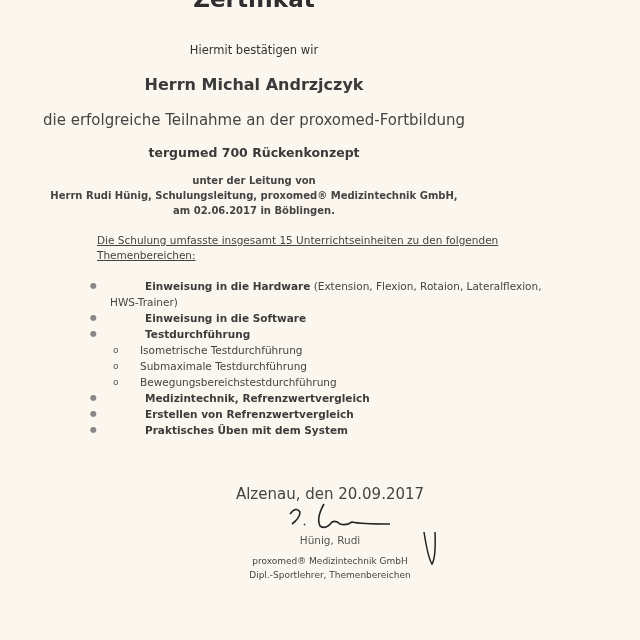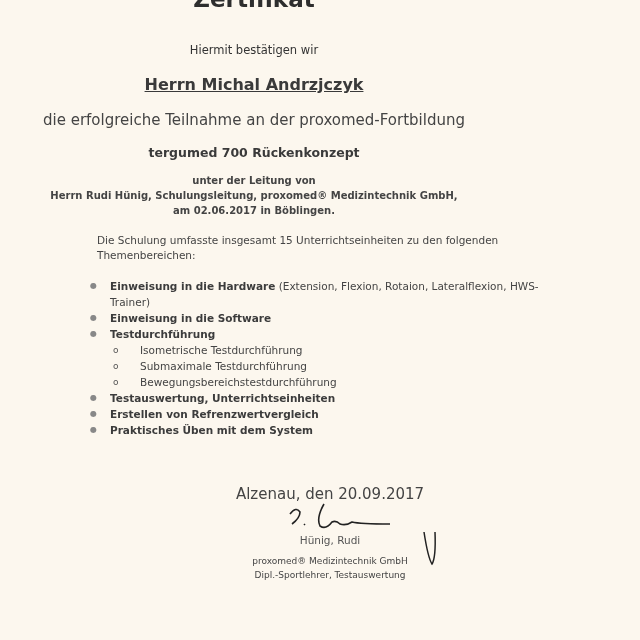--- a/index.html
+++ b/index.html
@@ -2,29 +2,29 @@
 <html><head>
 <meta charset="utf-8">
 <style>
   html,body{margin:0;padding:0;}
   body{width:640px;height:640px;background:#fcf7ee;overflow:hidden;position:relative;
        font-family:"DejaVu Sans","Liberation Sans",sans-serif;color:#3a3a3a;}
   .abs{position:absolute;}
   .center{left:0;width:508px;text-align:center;}
   .title{top:-14px;font-size:23px;font-weight:bold;color:#2e2e2e;}
   .t1{top:43px;font-size:11.5px;color:#333;}
-  .name{top:75px;font-size:16px;font-weight:bold;color:#3a3a3a;text-decoration:underline;}
+  .name{top:75px;font-size:16px;font-weight:bold;color:#3a3a3a;}
   .t2{top:111px;font-size:15px;color:#444;}
   .course{top:145px;font-size:12.5px;font-weight:bold;color:#3a3a3a;}
   .lead{font-size:10px;color:#444;line-height:15px;font-weight:bold;}
-  .para{left:97px;top:233px;width:470px;font-size:10.5px;line-height:15px;color:#444;}
+  .para{left:97px;top:233px;width:470px;font-size:10.5px;line-height:15px;color:#444;text-decoration:underline;}
   .list{left:90px;top:278px;width:480px;font-size:10.5px;line-height:16px;color:#444;margin:0;padding:0;list-style:none;}
   .list li{position:relative;padding-left:20px;}
   .list li .bul{position:absolute;left:0;top:0;font-size:8px;color:#888;}
-  .list b{color:#3c3c3c;}
+  .list b{color:#3c3c3c;margin-left:35px;}
   .sub{margin:0;padding:0;list-style:none;}
   .sub li{padding-left:30px;position:relative;}
   .sub li .sb{position:absolute;left:3px;top:0;font-size:9px;color:#555;}
   .date{left:230px;top:485px;width:200px;text-align:center;font-size:15px;color:#444;}
   .sig{left:280px;top:500px;}
   .mark{left:420px;top:528px;}
   .signame{left:230px;top:534px;width:200px;text-align:center;font-size:10.5px;color:#555;}
   .sigline{left:220px;width:220px;text-align:center;font-size:9px;color:#444;}
 </style>
 </head>
@@ -47,31 +47,31 @@
 <ul class="abs list">
   <li><span class="bul">●</span><b>Einweisung in die Hardware</b><span> (Extension, Flexion, Rotaion, Lateralflexion, HWS-Trainer)</span></li>
   <li><span class="bul">●</span><b>Einweisung in die Software</b></li>
   <li><span class="bul">●</span><b>Testdurchführung</b>
     <ul class="sub">
       <li><span class="sb">o</span><span>Isometrische Testdurchführung</span></li>
       <li><span class="sb">o</span><span>Submaximale Testdurchführung</span></li>
       <li><span class="sb">o</span><span>Bewegungsbereichstestdurchführung</span></li>
     </ul>
   </li>
-  <li><span class="bul">●</span><b>Testauswertung, Unterrichtseinheiten</b></li>
+  <li><span class="bul">●</span><b>Medizintechnik, Refrenzwertvergleich</b></li>
   <li><span class="bul">●</span><b>Erstellen von Refrenzwertvergleich</b></li>
   <li><span class="bul">●</span><b>Praktisches Üben mit dem System</b></li>
 </ul>
 
 <div class="abs date">Alzenau, den 20.09.2017</div>
 
 <svg class="abs sig" width="120" height="36" viewBox="0 0 120 36">
   <path d="M10 14 Q16 6 20 12 Q20 18 12 24 M24 24 l1 1" stroke="#222" stroke-width="1.6" fill="none"></path>
   <path d="M44 4 Q36 18 40 26 Q46 30 52 22 Q56 20 60 24 Q66 26 72 22 Q80 24 110 24" stroke="#222" stroke-width="1.6" fill="none"></path>
 </svg>
 
 <svg class="abs mark" width="24" height="42" viewBox="0 0 24 42">
   <path d="M4 4 Q8 30 12 36 Q16 30 15 4" stroke="#222" stroke-width="1.5" fill="none"></path>
 </svg>
 
 <div class="abs signame">Hünig, Rudi</div>
 <div class="abs sigline" style="top:556px">proxomed® Medizintechnik GmbH</div>
-<div class="abs sigline" style="top:570px">Dipl.-Sportlehrer, Testauswertung</div>
+<div class="abs sigline" style="top:570px">Dipl.-Sportlehrer, Themenbereichen</div>
 
 </body></html>

